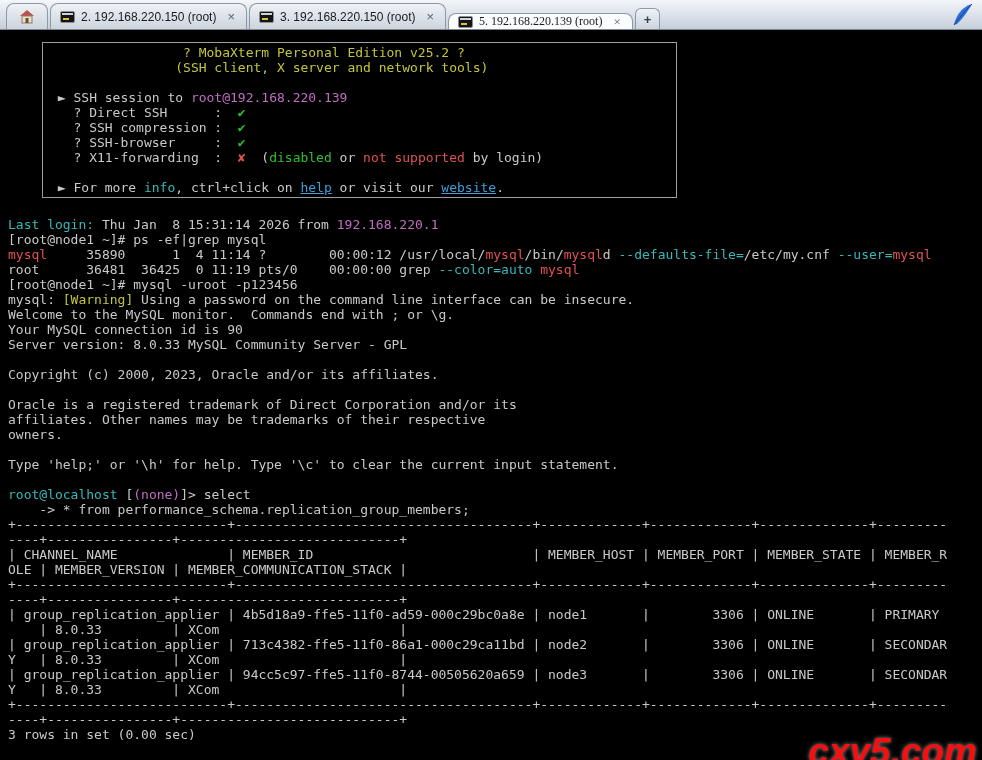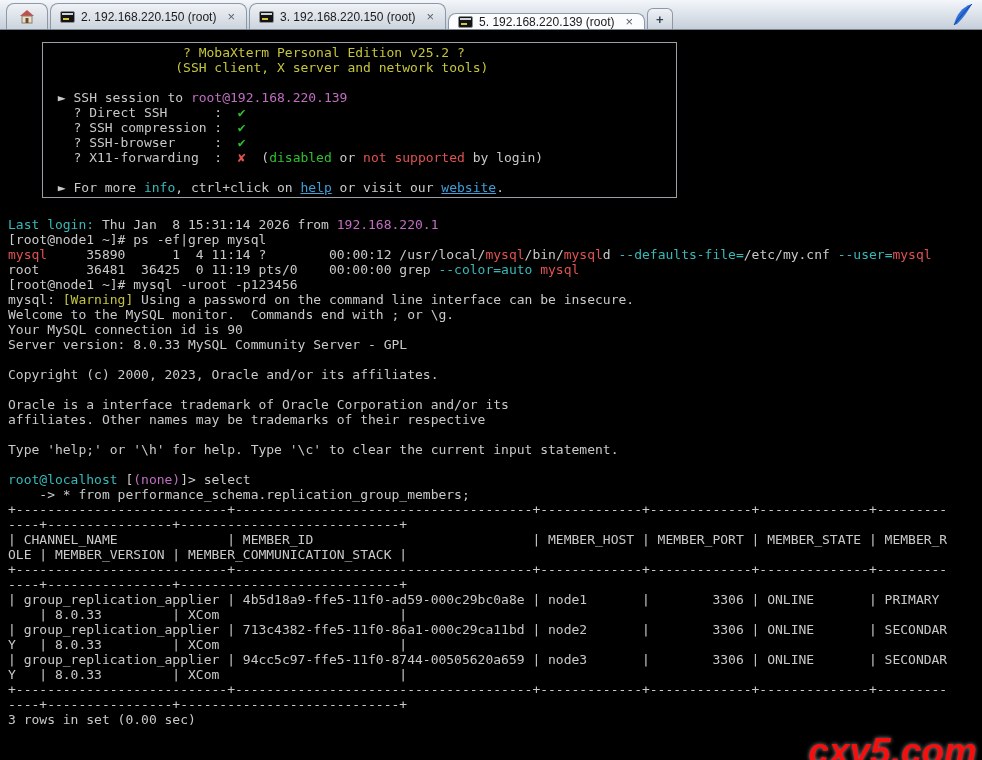--- a/index.html
+++ b/index.html
@@ -8,21 +8,21 @@
 
   
   .tabbar { position:absolute; top:0; left:0; right:0; height:30px;
             background:linear-gradient(#f3f6fa,#c6cfda); border-bottom:1px solid #7c8896;
             display:flex; align-items:flex-end; z-index:5; }
   .tabstrip { display:flex; align-items:flex-end; padding-left:6px; height:100%;justify-content:flex-end; }
   .tab { display:flex; align-items:center; height:26px; padding:0 9px; margin-right:2px;
          border:1px solid #8d99a6; border-bottom:none; border-radius:8px 8px 0 0;
          background:linear-gradient(#eff2f6,#ccd4dd); font-size:12px; color:#1b1b1b;
          cursor:pointer; white-space:nowrap; }
-  .tab.active { background:#fbfcfe; height:16px; }
+  .tab.active { background:#fbfcfe; height:16px;font-family:Liberation Serif, serif; }
   .tab.home { padding:0 12px; }
   .tab.plus { height:21px; padding:0 8px; color:#33414f; font-weight:bold; font-size:13px; border-radius:6px 6px 0 0; }
   .tab-label { margin:0 9px 0 6px; }
   .tab-close { color:#59636d; font-size:13px; line-height:1; padding:0 2px; }
   .ticon { position:relative; width:15px; height:12px; background:#141414; border:1px solid #8a8f95;
            border-radius:2px; display:inline-block; flex:none; }
   .ticon::before { content:""; position:absolute; top:1px; left:1px; right:1px; height:2px; background:#cfd4d9; }
   .ticon::after  { content:""; position:absolute; left:2px; top:6px; width:6px; height:2px; background:#d8c53c; }
   .logo { position:absolute; right:8px; top:3px; }
 
@@ -105,22 +105,23 @@
       <div class="tline"><span class="c-red">mysql</span><span class="c-fg">     35890      1  4 11:14 ?        00:00:12 /usr/local/</span><span class="c-red">mysql</span><span class="c-fg">/bin/</span><span class="c-red">mysql</span><span class="c-fg">d </span><span class="c-cyn">--defaults-file=</span><span class="c-fg">/etc/my.cnf </span><span class="c-cyn">--user=</span><span class="c-red">mysql</span></div>
       <div class="tline"><span class="c-fg">root      36481  36425  0 11:19 pts/0    00:00:00 grep </span><span class="c-cyn">--color=auto</span><span class="c-fg"> </span><span class="c-red">mysql</span></div>
       <div class="tline"><span class="c-fg">[root@node1 ~]# mysql -uroot -p123456</span></div>
       <div class="tline"><span class="c-fg">mysql: </span><span class="c-yel">[Warning]</span><span class="c-fg"> Using a password on the command line interface can be insecure.</span></div>
       <div class="tline"><span class="c-fg">Welcome to the MySQL monitor.  Commands end with ; or \g.</span></div>
       <div class="tline"><span class="c-fg">Your MySQL connection id is 90</span></div>
       <div class="tline"><span class="c-fg">Server version: 8.0.33 MySQL Community Server - GPL</span></div>
       <div class="tline">&nbsp;</div>
       <div class="tline"><span class="c-fg">Copyright (c) 2000, 2023, Oracle and/or its affiliates.</span></div>
       <div class="tline">&nbsp;</div>
-      <div class="tline"><span class="c-fg">Oracle is a interface trademark of Oracle Corporation and/or its</span></div>
+      <div class="tline"><span class="c-fg">Oracle is a registered trademark of Direct Corporation and/or its</span></div>
       <div class="tline"><span class="c-fg">affiliates. Other names may be trademarks of their respective</span></div>
+      <div class="tline"><span class="c-fg">owners.</span></div>
       <div class="tline">&nbsp;</div>
       <div class="tline"><span class="c-fg">Type 'help;' or '\h' for help. Type '\c' to clear the current input statement.</span></div>
       <div class="tline">&nbsp;</div>
       <div class="tline"><span class="c-cyn">root@localhost</span><span class="c-fg"> [</span><span class="c-mag">(none)</span><span class="c-fg">]&gt; select</span></div>
       <div class="tline"><span class="c-fg">    -&gt; * from performance_schema.replication_group_members;</span></div>
       <div class="tline"><span class="c-fg">+---------------------------+--------------------------------------+-------------+-------------+--------------+---------</span></div>
       <div class="tline"><span class="c-fg">----+----------------+----------------------------+</span></div>
       <div class="tline"><span class="c-fg">| CHANNEL_NAME              | MEMBER_ID                            | MEMBER_HOST | MEMBER_PORT | MEMBER_STATE | MEMBER_R</span></div>
       <div class="tline"><span class="c-fg">OLE | MEMBER_VERSION | MEMBER_COMMUNICATION_STACK |</span></div>
       <div class="tline"><span class="c-fg">+---------------------------+--------------------------------------+-------------+-------------+--------------+---------</span></div>

